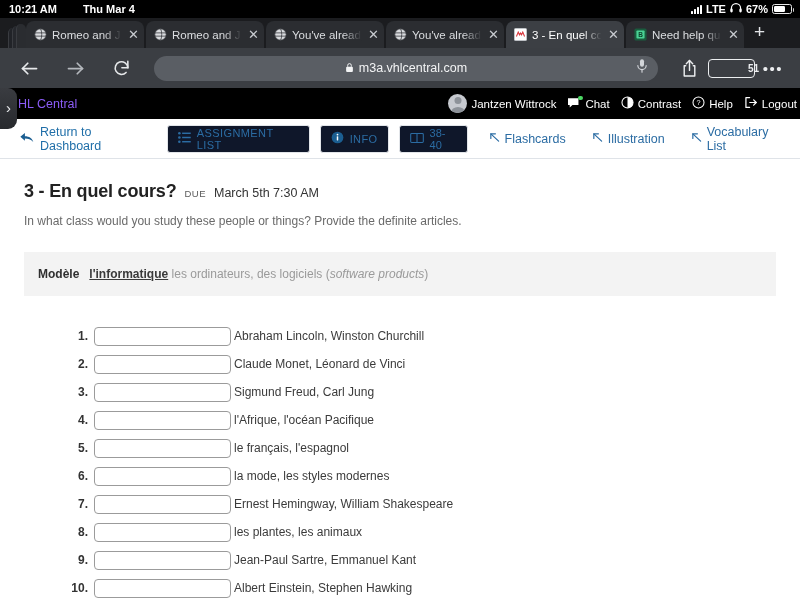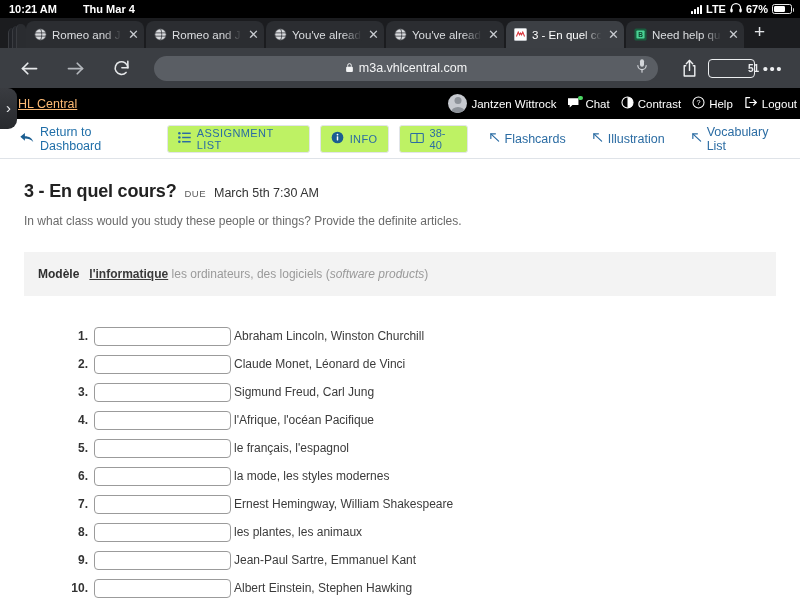--- a/index.html
+++ b/index.html
@@ -79,21 +79,21 @@
     font-size: 10px; font-weight: bold; color:#eceef0;padding-left:45px;
   }
   .dots { letter-spacing: 1.5px; font-size: 15px; line-height: 1; }
 
   
   .vhlnav {
     height: 31px; background: #000; color: #fff;
     display: flex; align-items: center; position: relative;
     padding-left: 18px; font-size: 12px;
   }
-  .brand { font-size: 12.5px; color: #fdba74; text-decoration: underline; }
+  .brand { font-size: 12.5px; color: #8b5cf6; }
   .vhlnav-right { position: absolute; right: 3px; display: flex; align-items: center; gap: 11px; }
   .navlink { display: flex; align-items: center; gap: 4px; color: #fff; font-size: 11.5px; }
   .avatar {
     width: 19px; height: 19px; border-radius: 50%;
     background: #c6c9cf; position: relative; overflow: hidden; flex: 0 0 auto;
   }
   .avatar::before { content:""; position:absolute; left:50%; top:3px; transform:translateX(-50%);
      width:7px; height:7px; border-radius:50%; background:#8d9299; }
   .avatar::after { content:""; position:absolute; left:50%; bottom:-5px; transform:translateX(-50%);
      width:14px; height:11px; border-radius:50%; background:#8d9299; }
@@ -115,21 +115,21 @@
     display: flex; align-items: center; padding-left: 10px; gap: 4px;
   }
   .tb-item {
     display: flex; align-items: center; gap: 6px;
     color: #1f6ea8; font-size: 12.5px; padding: 0 10px; height: 40px;
   }
   .tb-box {
     height: 28px; border: 1px solid #e2e5e9; border-radius: 3px;
     display: flex; align-items: center; gap: 6px;
     padding: 0 10px; color: #2b6ca3; font-size: 11px;
-    margin-right: 6px; background: #bef264;
+    margin-right: 6px; background: #0f172a;
   }
   .tb-box.caps { letter-spacing: .4px; }
   .tb-sub { color: #2b6ca3; font-size: 12.5px; display:flex; align-items:center; gap:5px; padding: 0 11px; }
   .back-arrow { font-size: 14px; color: #1b5e91; }
 
   
   .content { padding: 22px 24px 0 24px; }
   .title-row { display: flex; align-items: baseline; gap: 8px; }
   .a-title { font-size: 18px; font-weight: bold; color: #222; letter-spacing: -.2px; }
   .due-label { font-size: 9.5px; color: #5b5b5b; letter-spacing: .5px; }

